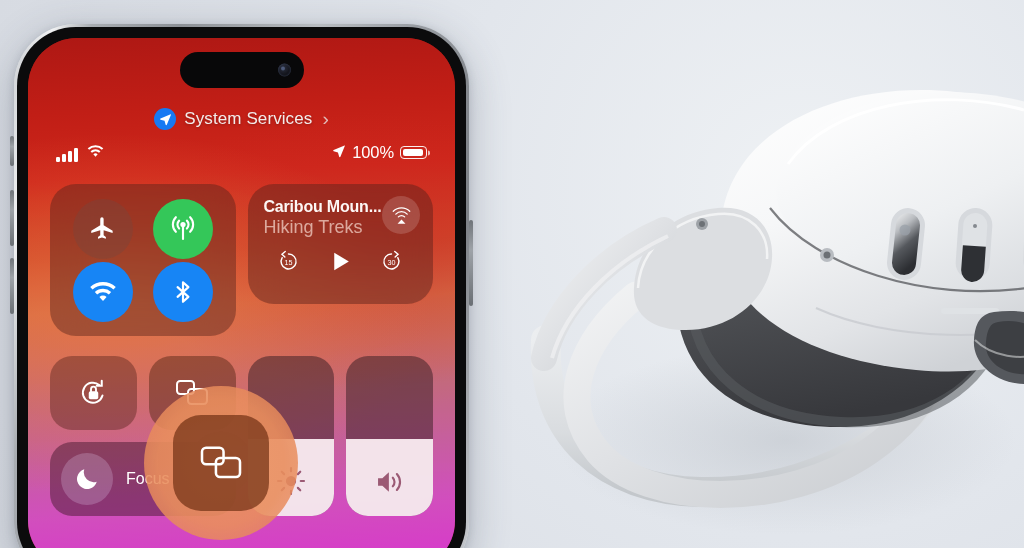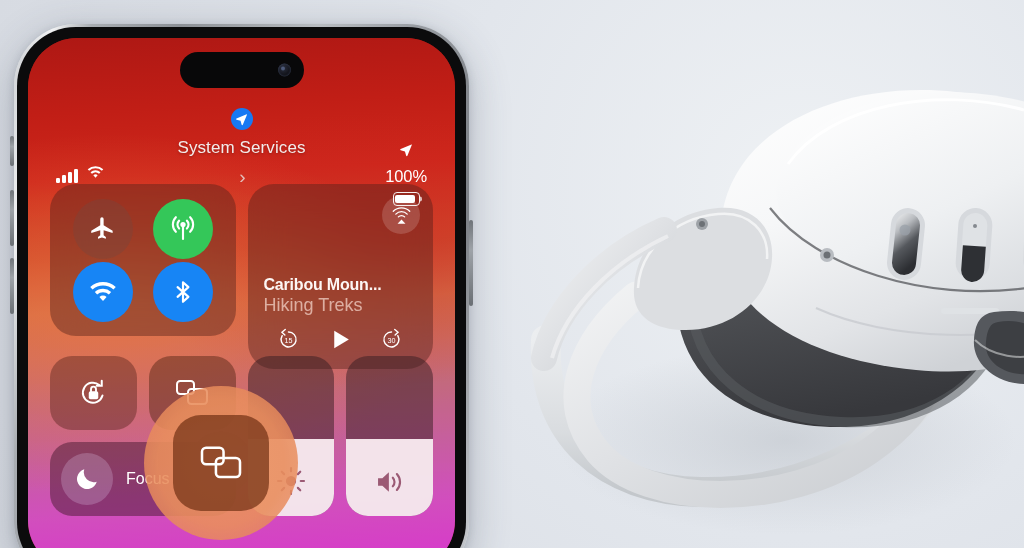--- a/index.html
+++ b/index.html
@@ -85,21 +85,20 @@
     width:4px; height:4px; border-radius:50%;
     background:rgba(110,130,175,.55);
   }
 
   
   #cc-header {
     position:absolute; top:70px; left:0; right:0;
     display:flex; align-items:center; justify-content:center;
     gap:8px;
     z-index:5;
-    flex-direction:column;
   }
   .loc-badge {
     width:22px;height:22px;border-radius:50%;
     background:#1779f3;
     display:flex;align-items:center;justify-content:center;
   }
   .loc-badge svg { display:block; }
   #cc-header-title {
     color:#f3eceb; font-size:17px; letter-spacing:.1px;
     text-shadow:0 1px 3px rgba(0,0,0,.28);
@@ -110,21 +109,21 @@
   #statusbar {
     position:absolute; top:105px; left:28px; right:28px;
     display:flex; align-items:center; justify-content:space-between;
     z-index:5; color:#fff;
   }
   #sb-left { display:flex; align-items:flex-end; gap:9px; }
   .bars { display:flex; align-items:flex-end; gap:2.5px; height:14px; }
   .bars i { display:block; width:3.6px; background:#fff; border-radius:1.2px; }
   .bars i:nth-child(1){height:5px;} .bars i:nth-child(2){height:8px;}
   .bars i:nth-child(3){height:11px;} .bars i:nth-child(4){height:14px;}
-  #sb-right { display:flex; align-items:center; gap:6px;flex-direction:column; }
+  #sb-right { display:flex; align-items:center; gap:6px; }
   #sb-battery-pct { font-size:16.5px; font-weight:500; letter-spacing:-.1px; }
   .batt {
     width:27px;height:13.5px;border-radius:4px;
     border:1.6px solid rgba(255,255,255,.92);
     position:relative; display:flex; align-items:center;
   }
   .batt::after{
     content:"";position:absolute;right:-3.6px;top:50%;transform:translateY(-50%);
     width:2px;height:5px;border-radius:0 2px 2px 0;background:rgba(255,255,255,.7);
   }
@@ -149,22 +148,22 @@
     display:grid; grid-template-columns:1fr 1fr; grid-template-rows:1fr 1fr;
     place-items:center;
   }
   .cbtn { width:60px;height:60px;border-radius:50%; display:flex;align-items:center;justify-content:center; }
   .cbtn.off { background:rgba(120,70,60,.40); }
   .cbtn.green { background:#34c759; }
   .cbtn.blue { background:#1785f5; }
 
   
   #tile-media {
-    height:185px; padding:14px 16px 13px;
-    display:flex; flex-direction:column; justify-content:flex-end;
+    height:120px; padding:14px 16px 13px;
+    display:flex; flex-direction:column; justify-content:flex-start;
   }
   #media-airplay {
     position:absolute; top:12px; right:13px;
     width:38px;height:38px;border-radius:50%;
     background:rgba(255,255,255,.16);
     display:flex;align-items:center;justify-content:center;
   }
   #media-title { color:#fdf7f5; font-size:16px; font-weight:600; letter-spacing:-.2px; white-space:nowrap; overflow:hidden; }
   #media-subtitle { color:rgba(245,215,205,.72); font-size:18px; margin-top:1px; }
   #media-controls { display:flex; align-items:center; justify-content:space-around; margin-top:11px; }

